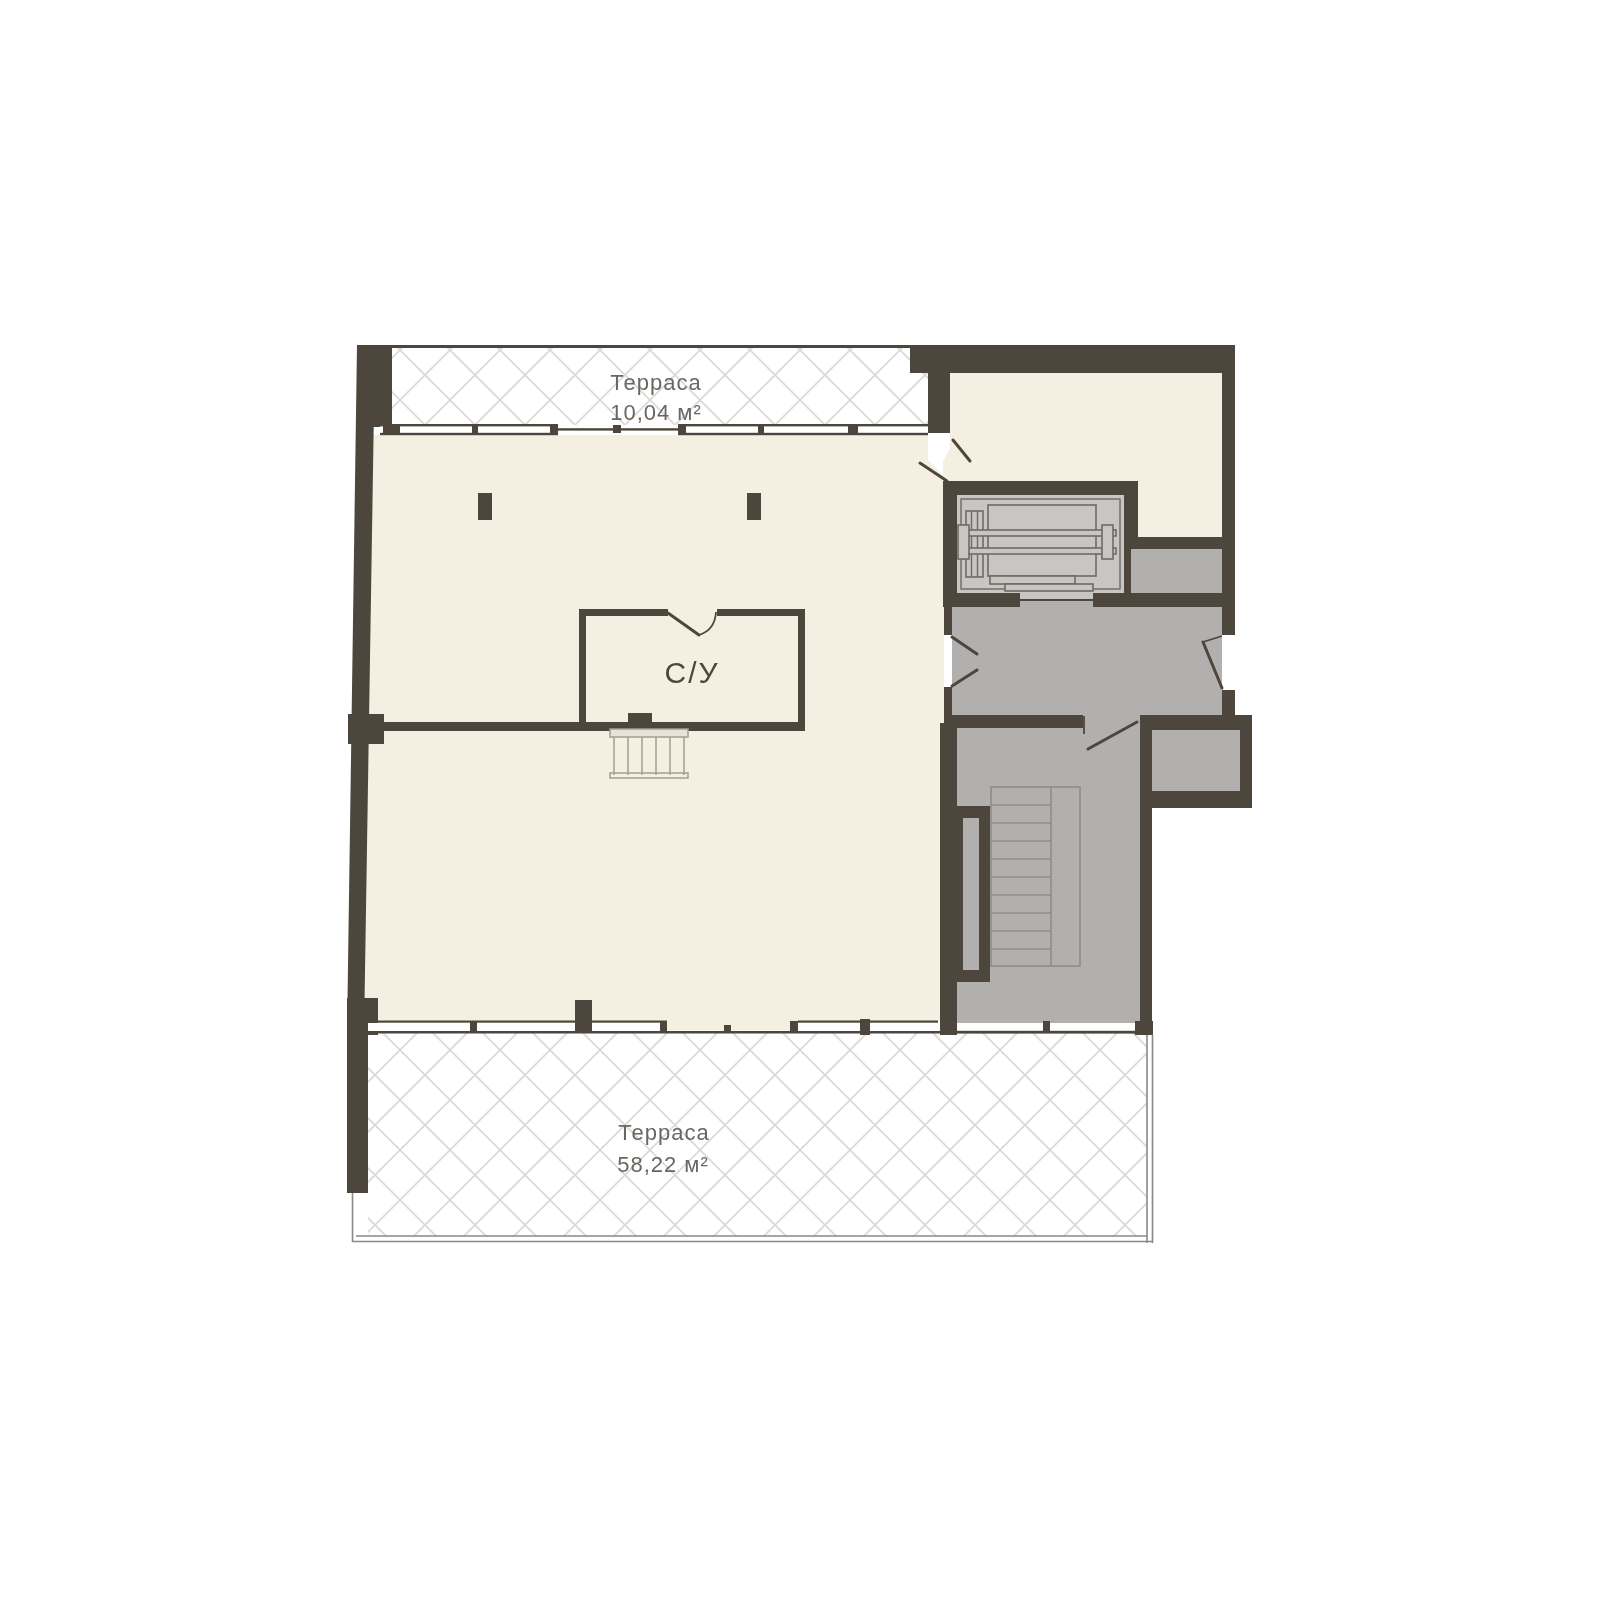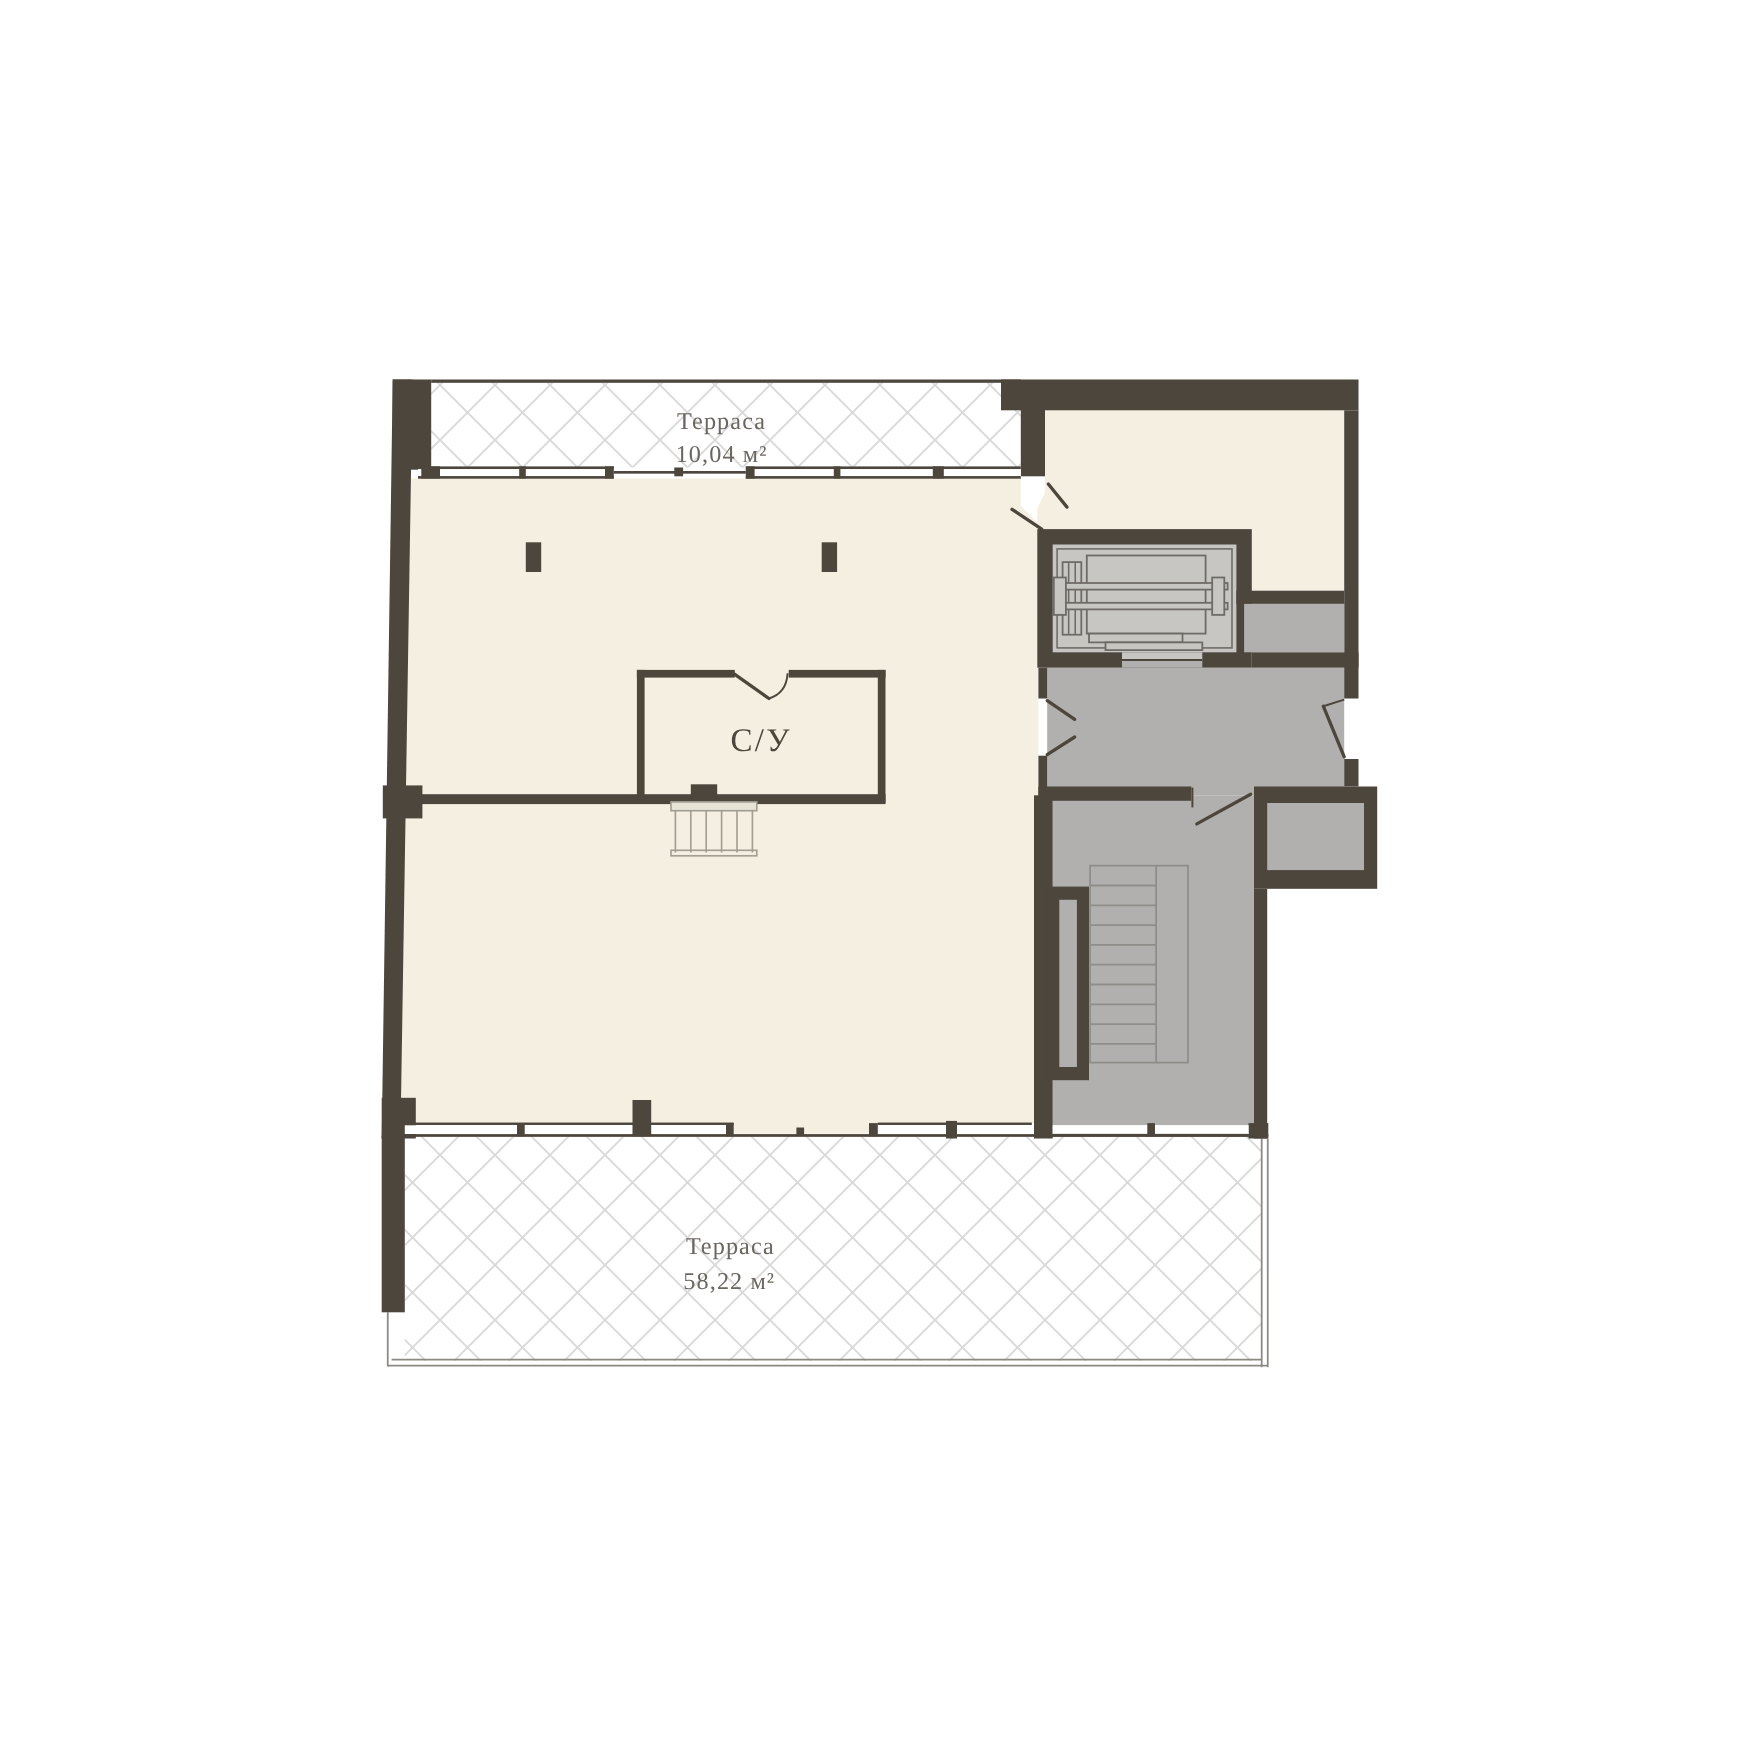--- a/index.html
+++ b/index.html
@@ -1,17 +1,17 @@
 <!DOCTYPE html>
 <html style="--wall: #4d463d; --cream: #f5efe2; --gray: #b1b0ae; --graylight: #c7c6c3; --hatchline: #d9d9d9; --bg: #ffffff;"><head>
 <meta charset="utf-8">
 <style>
   html,body{margin:0;padding:0;background:#ffffff;}
   .stage{width:1600px;height:1276px;position:relative;background:var(--bg,#fff);
-         font-family:Liberation Serif, serif;}
+         font-family:Liberation Sans, sans-serif;}
   svg{position:absolute;left:0;top:0;}
   .wall{fill:var(--wall,#4d463d);}
   .cream{fill:var(--cream,#f5efe2);}
   .gray{fill:var(--gray,#b1b0ae);}
   .graylight{fill:var(--graylight,#c7c6c3);}
   .white{fill:#ffffff;}
   .door{stroke:var(--wall,#4d463d);stroke-width:3;fill:none;stroke-linecap:round;}
   .doorthin{stroke:var(--wall,#4d463d);stroke-width:1.8;fill:none;}
   .elev{stroke:#6e6a64;stroke-width:1.6;fill:var(--graylight,#c7c6c3);}
   .elevline{stroke:#6e6a64;stroke-width:1.4;fill:none;}

